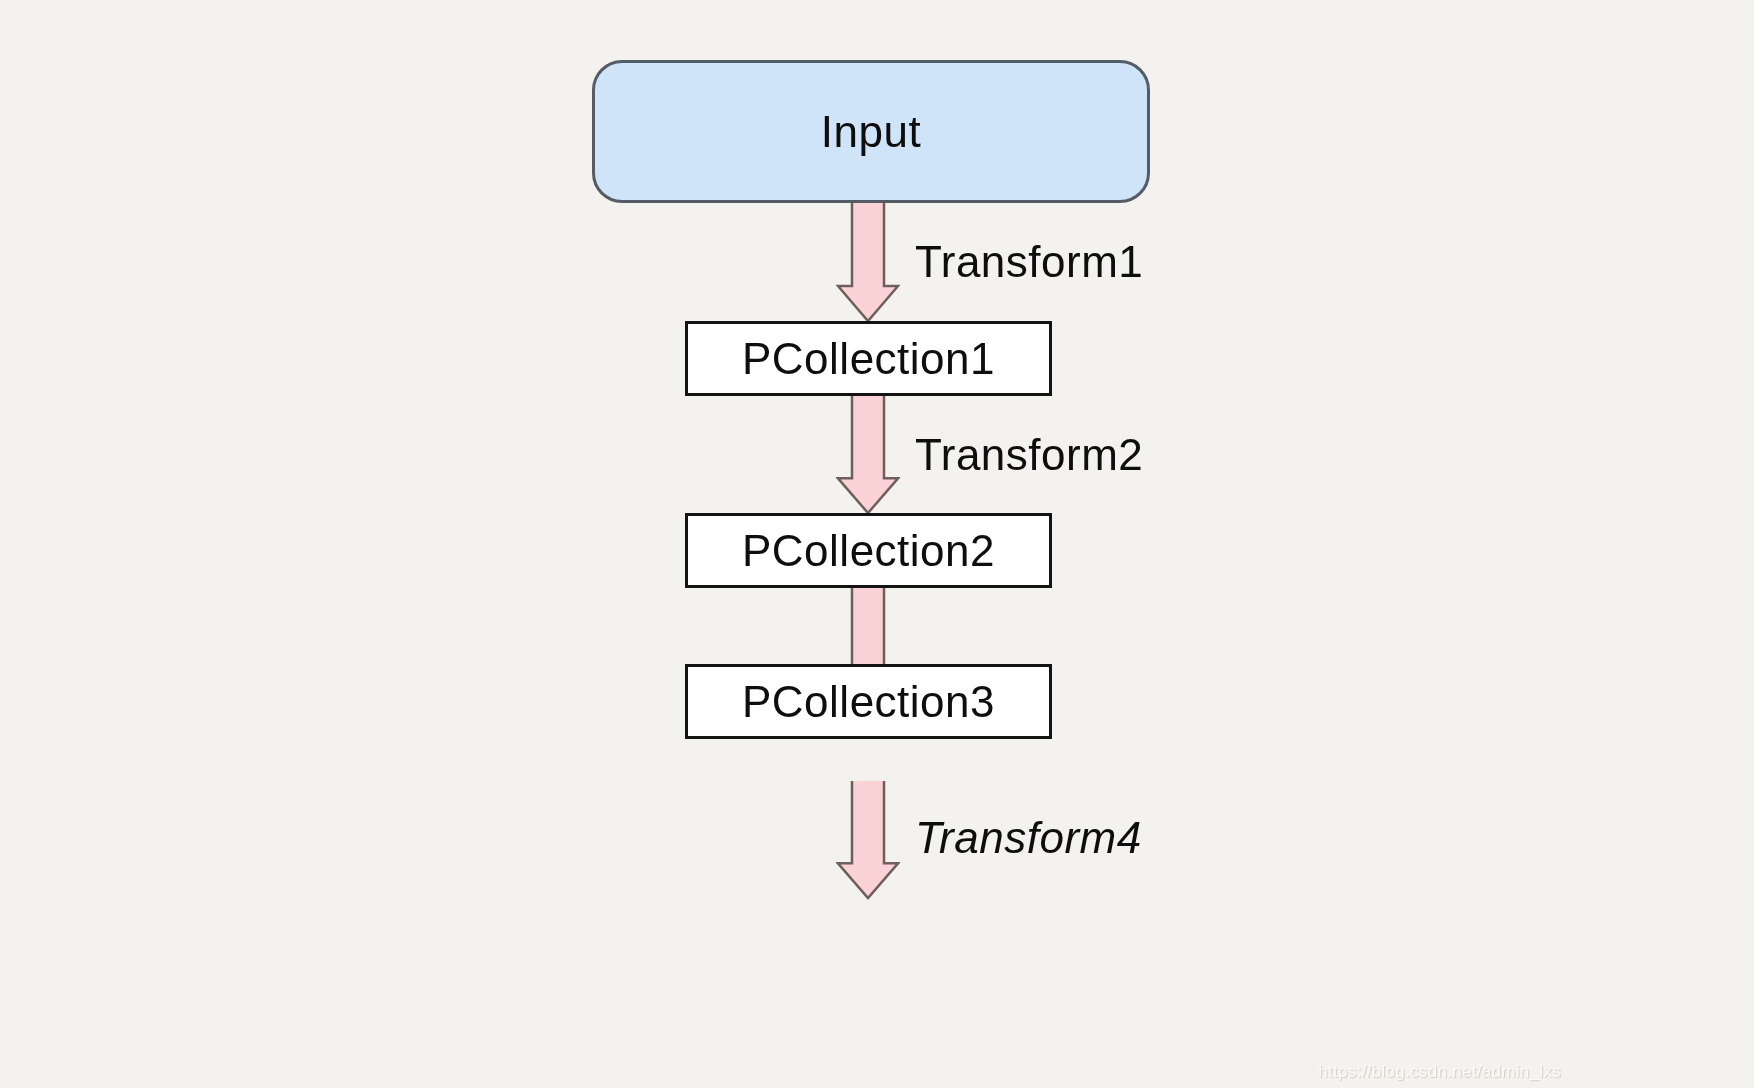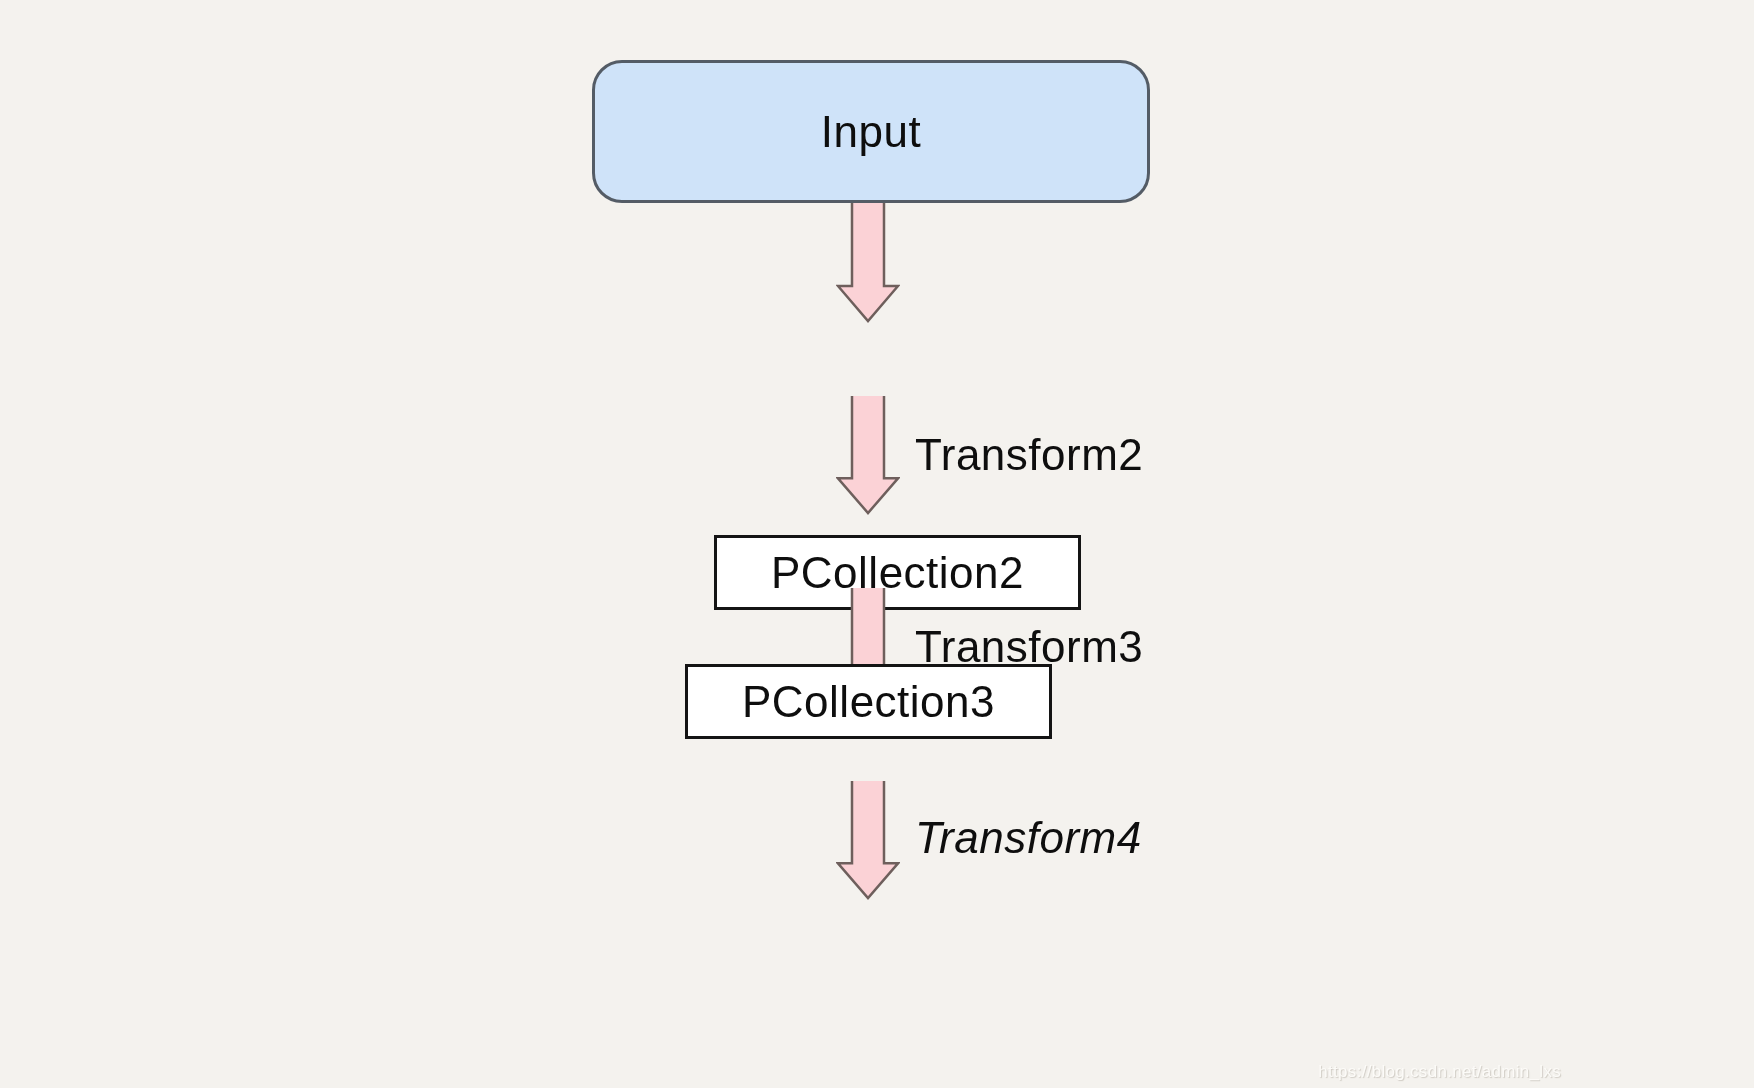--- a/index.html
+++ b/index.html
@@ -34,21 +34,21 @@
   .node-input  { top: 60px; }
   .node-output { top: 898px; height: 145px; }
   .collection-node {
     left: 685px;
     width: 367px;
     height: 75px;
     background: var(--collection-fill, #ffffff);
     border: 3px solid var(--collection-border, #141414);
   }
   .node-pcollection1 { top: 321px; }
-  .node-pcollection2 { top: 535px; margin-left: 29px; }
+  .node-pcollection2 { top: 513px; }
   .node-pcollection3 { top: 664px; }
   .edge-arrow {
     position: absolute;
     left: 836px;
     width: 64px;
   }
   .arrow-1 { top: 203px; height: 120px; }
   .arrow-2 { top: 396px; height: 119px; }
   .arrow-3 { top: 588px; height: 120px; }
   .arrow-4 { top: 781px; height: 119px; }
@@ -89,39 +89,42 @@
 
   <div class="node terminal-node node-input">
     <span>Input</span>
   </div>
 
   <div class="edge-arrow arrow-1">
     <svg viewBox="0 0 64 120" preserveAspectRatio="none">
       <path d="M16 -2 L48 -2 L48 83 L62 83 L32 118 L2 83 L16 83 Z"></path>
     </svg>
   </div>
+  <div class="edge-label label-1">Transform1</div>
 
+  <div class="node collection-node node-pcollection1">
+    <span>PCollection1</span>
+  </div>
 
   <div class="edge-arrow arrow-2">
     <svg viewBox="0 0 64 120" preserveAspectRatio="none">
       <path d="M16 -2 L48 -2 L48 83 L62 83 L32 118 L2 83 L16 83 Z"></path>
     </svg>
   </div>
   <div class="edge-label label-2">Transform2</div>
 
   <div class="node collection-node node-pcollection2">
     <span>PCollection2</span>
   </div>
 
   <div class="edge-arrow arrow-3">
     <svg viewBox="0 0 64 120" preserveAspectRatio="none">
       <path d="M16 -2 L48 -2 L48 83 L62 83 L32 118 L2 83 L16 83 Z"></path>
     </svg>
   </div>
-  <div class="edge-label label-3">Transform3</div>
 
   <div class="node collection-node node-pcollection3">
     <span>PCollection3</span>
   </div>
 
   <div class="edge-arrow arrow-4">
     <svg viewBox="0 0 64 120" preserveAspectRatio="none">
       <path d="M16 -2 L48 -2 L48 83 L62 83 L32 118 L2 83 L16 83 Z"></path>
     </svg>
   </div>

